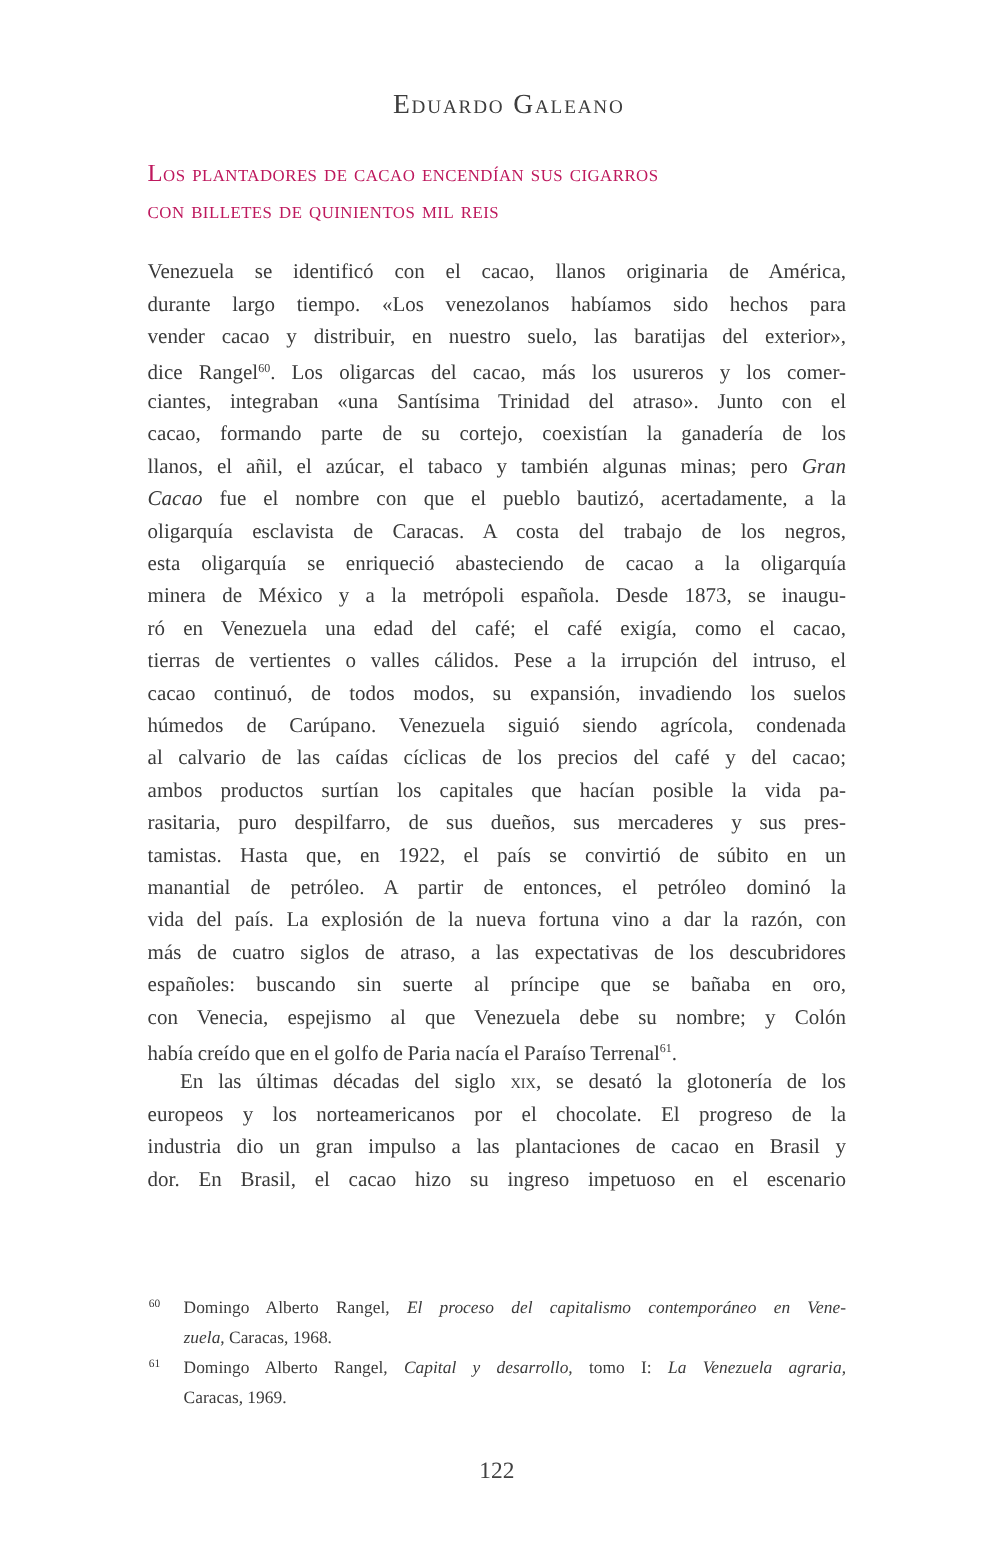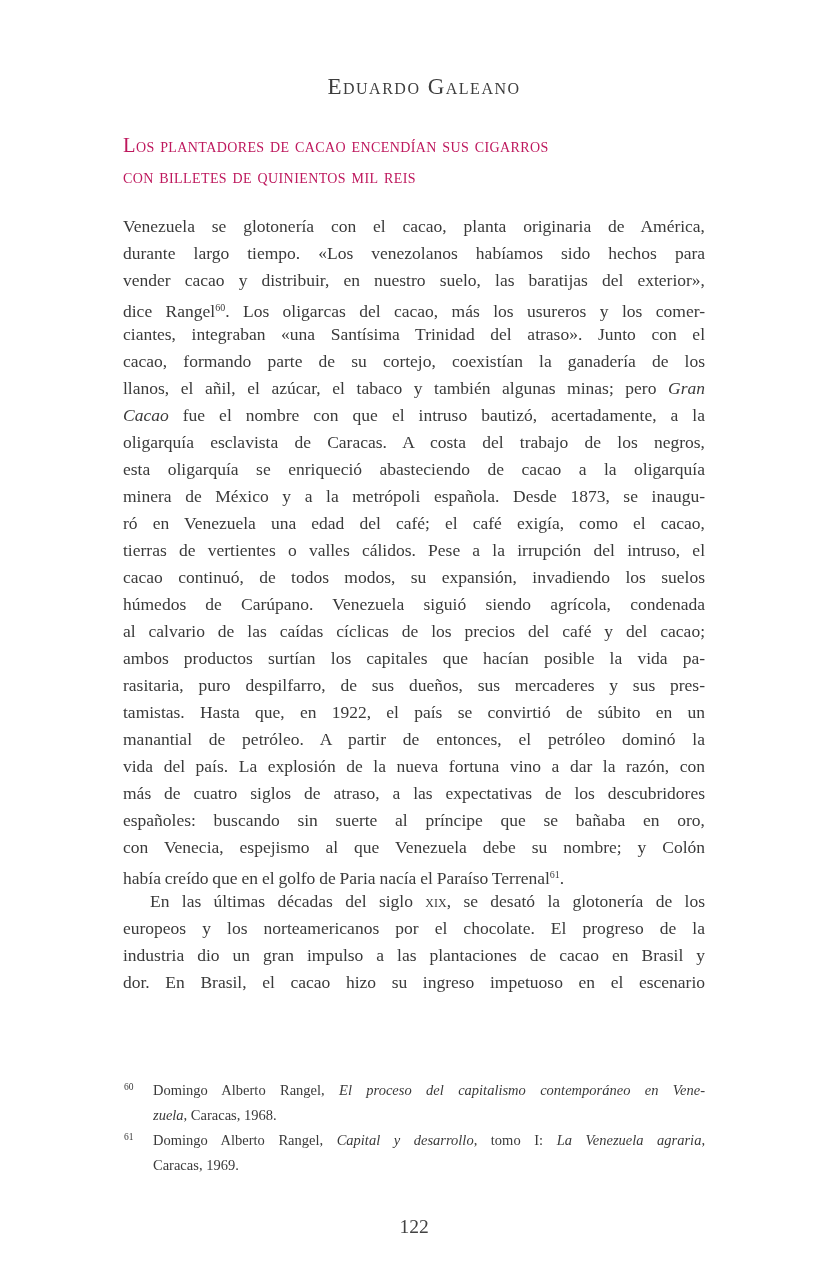--- a/index.html
+++ b/index.html
@@ -97,28 +97,28 @@
 
   <div class="running-header">Eduardo Galeano</div>
 
   <h1 class="section-title">
     <span class="title-line">Los plantadores de cacao encendían sus cigarros</span>
     <span class="title-line">con billetes de quinientos mil reis</span>
   </h1>
 
   <div class="body-text" id="body-text">
       <div class="par">
-        <div class="line"><span>Venezuela se glotonería con el cacao, planta originaria de América,</span></div>
+        <div class="line"><span>Venezuela se identificó con el cacao, llanos originaria de América,</span></div>
         <div class="line"><span>durante largo tiempo. «Los venezolanos habíamos sido hechos para</span></div>
         <div class="line"><span>vender cacao y distribuir, en nuestro suelo, las baratijas del exterior»,</span></div>
         <div class="line"><span>dice Rangel</span><span class="sup">60</span><span>. Los oligarcas del cacao, más los usureros y los comer-</span></div>
         <div class="line"><span>ciantes, integraban «una Santísima Trinidad del atraso». Junto con el</span></div>
         <div class="line"><span>cacao, formando parte de su cortejo, coexistían la ganadería de los</span></div>
         <div class="line"><span>llanos, el añil, el azúcar, el tabaco y también algunas minas; pero </span><span class="it">Gran</span></div>
-        <div class="line"><span class="it">Cacao</span><span> fue el nombre con que el intruso bautizó, acertadamente, a la</span></div>
+        <div class="line"><span class="it">Cacao</span><span> fue el nombre con que el pueblo bautizó, acertadamente, a la</span></div>
         <div class="line"><span>oligarquía esclavista de Caracas. A costa del trabajo de los negros,</span></div>
         <div class="line"><span>esta oligarquía se enriqueció abasteciendo de cacao a la oligarquía</span></div>
         <div class="line"><span>minera de México y a la metrópoli española. Desde 1873, se inaugu-</span></div>
         <div class="line"><span>ró en Venezuela una edad del café; el café exigía, como el cacao,</span></div>
         <div class="line"><span>tierras de vertientes o valles cálidos. Pese a la irrupción del intruso, el</span></div>
         <div class="line"><span>cacao continuó, de todos modos, su expansión, invadiendo los suelos</span></div>
         <div class="line"><span>húmedos de Carúpano. Venezuela siguió siendo agrícola, condenada</span></div>
         <div class="line"><span>al calvario de las caídas cíclicas de los precios del café y del cacao;</span></div>
         <div class="line"><span>ambos productos surtían los capitales que hacían posible la vida pa-</span></div>
         <div class="line"><span>rasitaria, puro despilfarro, de sus dueños, sus mercaderes y sus pres-</span></div>

